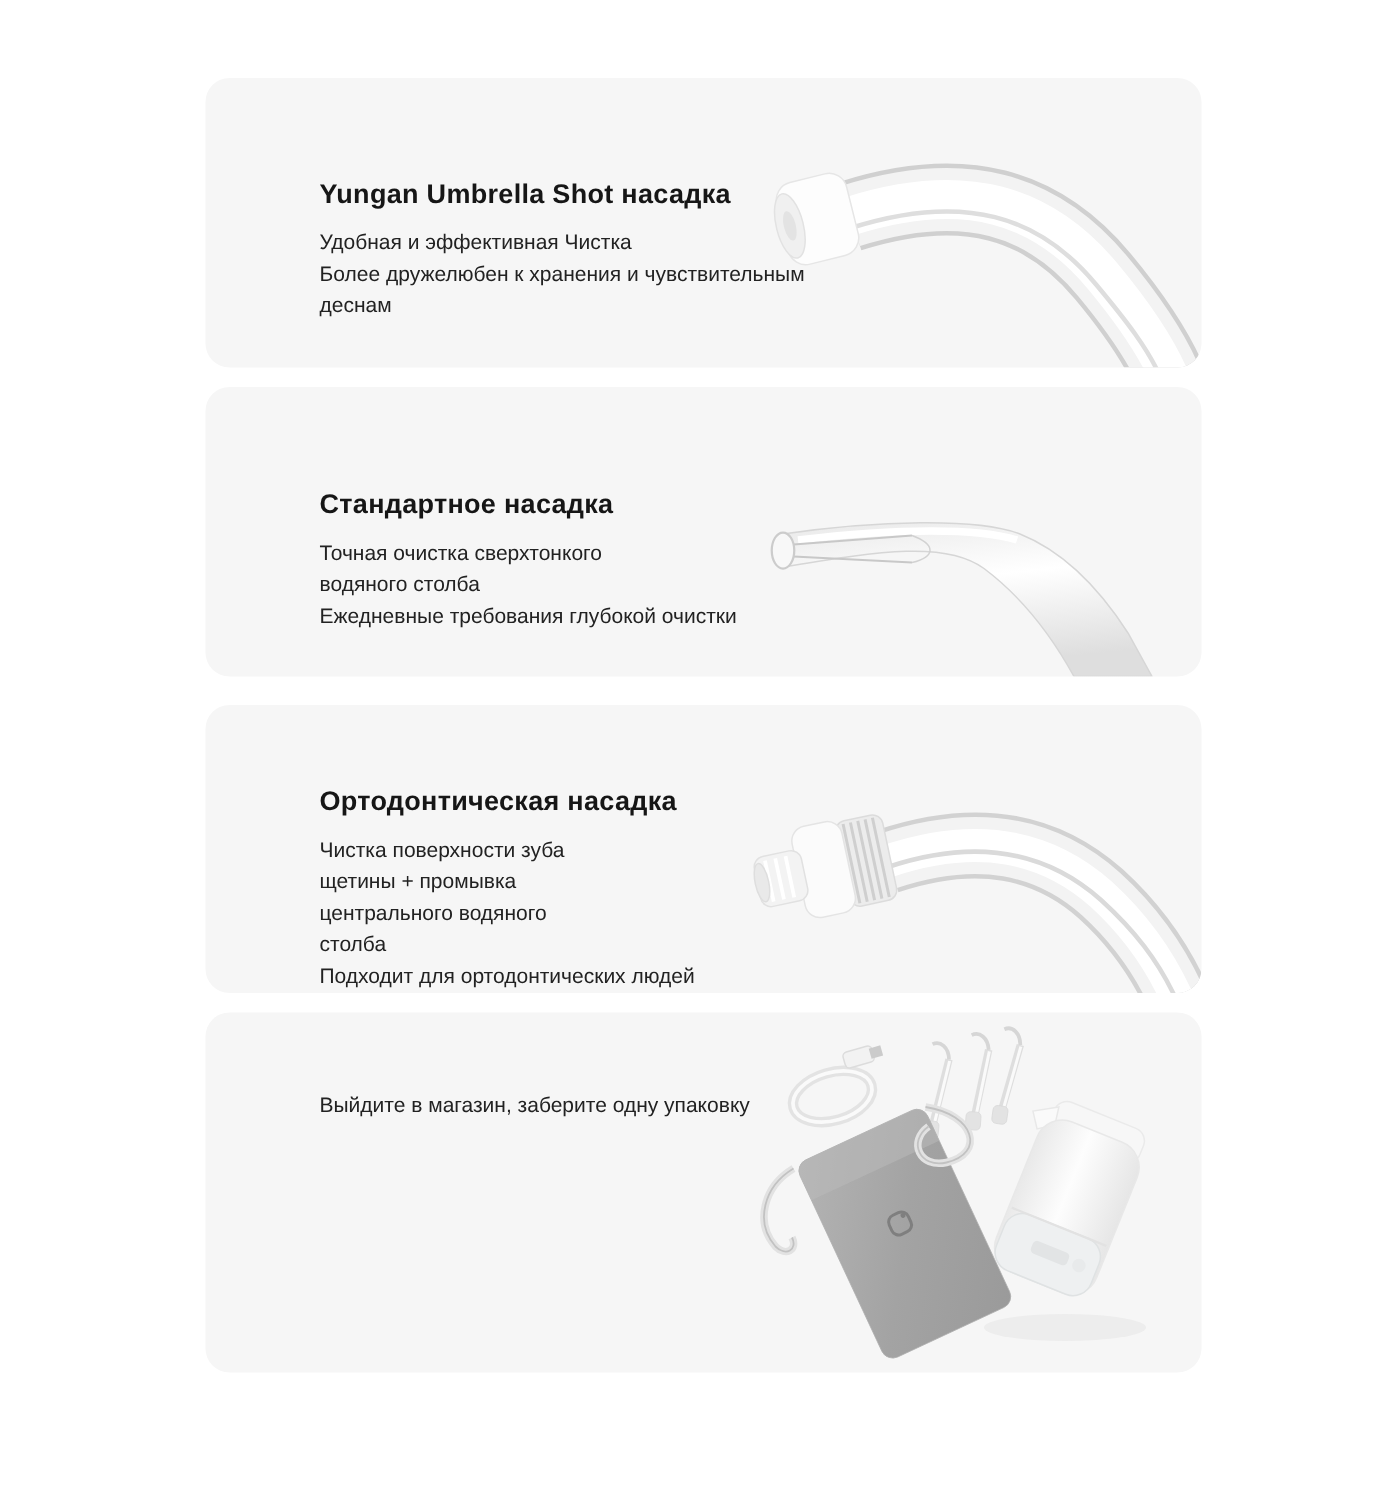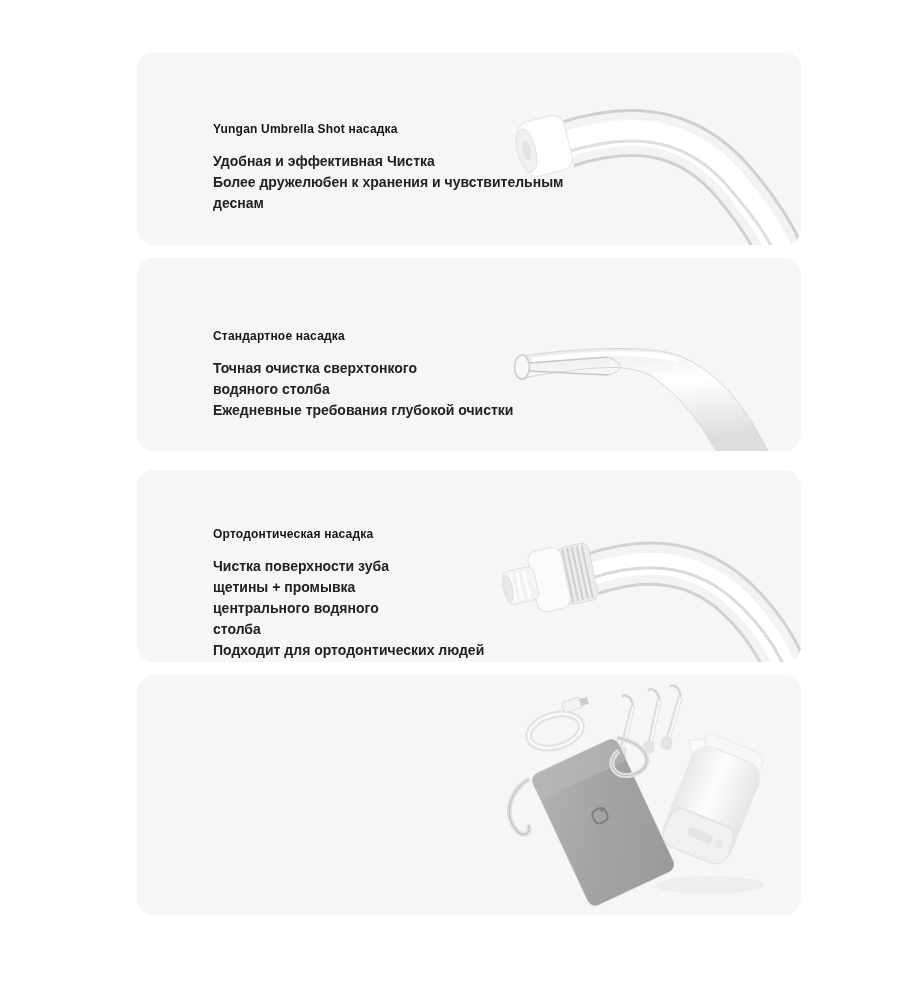--- a/index.html
+++ b/index.html
@@ -14,25 +14,25 @@
   .card-1{top:52px;height:193px}
   .card-2{top:258px;height:193px}
   .card-3{top:470px;height:192px}
   .card-4{top:675px;height:240px}
   .text{position:absolute;left:76px;z-index:2}
   .card-1 .text{top:66px}
   .card-2 .text{top:67px}
   .card-3 .text{top:53px}
   .card-4 .text{top:51px}
   h2{
-    margin:0 0 11px 0;font-size:12px;line-height:22px;font-weight:600;
+    margin:0 0 11px 0;font-size:18px;line-height:22px;font-weight:600;
     color:#161616;letter-spacing:.2px;
   }
   p{
-    margin:0;font-size:14px;line-height:21px;color:#222222;font-weight:700;
+    margin:0;font-size:14px;line-height:21px;color:#222222;font-weight:400;
   }
   .w352{max-width:352px}
   .w215{max-width:215px}
   .w190{max-width:190px}
   .img{position:absolute;z-index:1}
   .img-1{left:368px;top:56px;width:296px;height:137px}
   .img-2{left:363px;top:72px;width:301px;height:121px}
   .img-3{left:363px;top:70px;width:301px;height:122px}
   .img-4{left:368px;top:8px;width:290px;height:228px}
 </style>
@@ -100,20 +100,21 @@
         <rect x="32" y="6" width="34" height="62" rx="10" fill="#fbfbfb" stroke="#e4e4e4"></rect>
         <rect x="4" y="20" width="32" height="34" rx="7" fill="#f3f3f3" stroke="#e1e1e1"></rect>
         <path d="M12,23 L12,51 M19,23 L19,51 M26,23 L26,51" stroke="#ffffff" stroke-width="2.5"></path>
         <ellipse cx="7" cy="37" rx="4.5" ry="13" fill="#e9e9e9" stroke="#dedede"></ellipse>
       </g>
     </svg>
   </section>
 
   <section class="card card-4">
     <div class="text">
+      <p>Выйдите в магазин, заберите одну упаковку</p>
     </div>
     <svg class="img img-4" viewBox="0 0 290 228">
       <defs>
         <linearGradient id="bagGrad" x1="0" y1="0" x2="1" y2="1">
           <stop offset="0" stop-color="#b4b4b4"></stop>
           <stop offset="0.5" stop-color="#a3a3a3"></stop>
           <stop offset="1" stop-color="#9a9a9a"></stop>
         </linearGradient>
         <linearGradient id="devGrad" x1="0" y1="0" x2="1" y2="0">
           <stop offset="0" stop-color="#e9e9e9"></stop>

